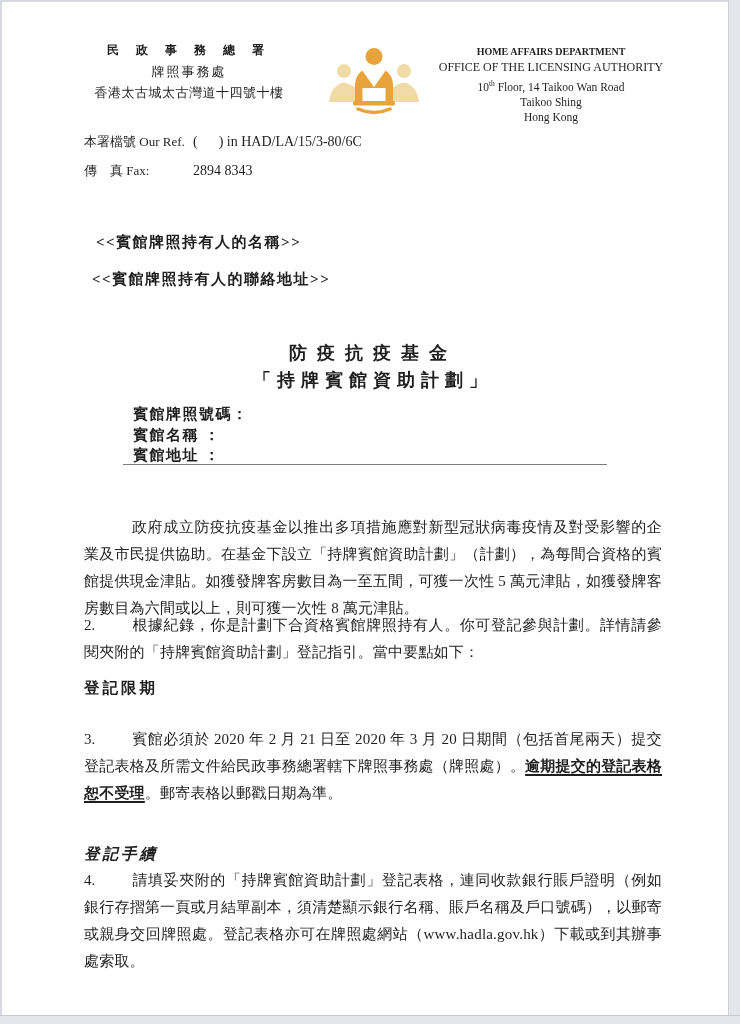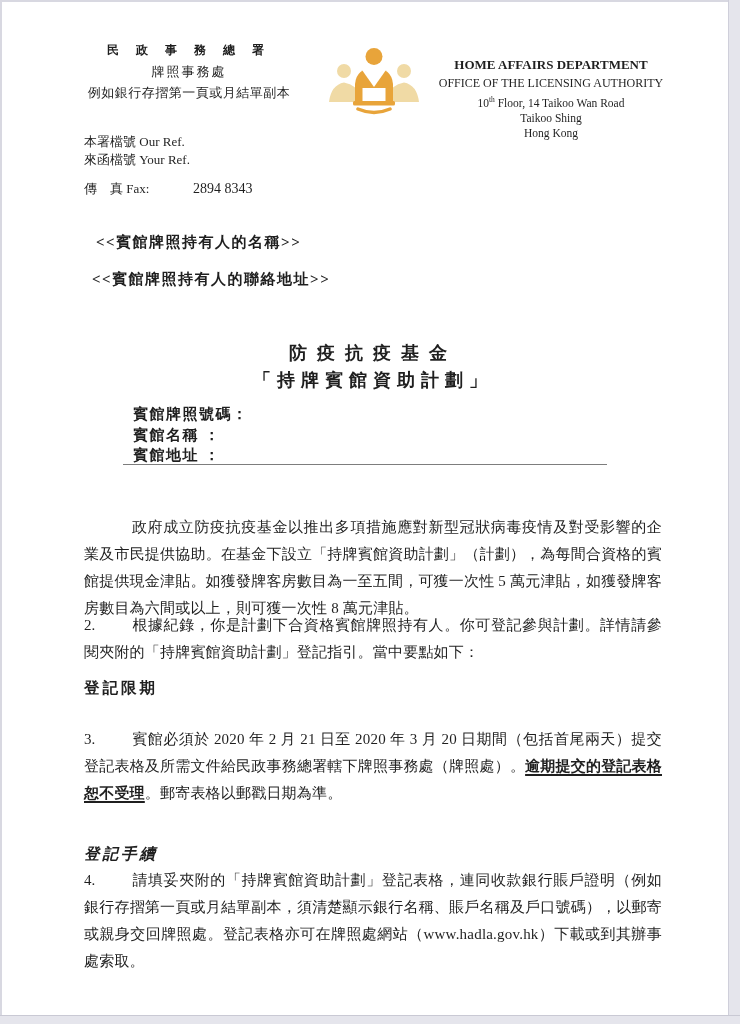--- a/index.html
+++ b/index.html
@@ -16,21 +16,21 @@
 
   
   .hdr-left  { position:absolute; left:82px;  top:42px; width:214px; text-align:center; }
   .dept-zh   { font-weight:bold; font-size:12px; letter-spacing:7px; white-space:nowrap; }
   .office-zh { font-size:13px; margin-top:4px; letter-spacing:2px; }
   .addr-zh   { font-size:13px; margin-top:3px; letter-spacing:0.5px; white-space:nowrap; }
 
   .logo-box  { position:absolute; left:328px; top:46px; width:92px; height:70px; }
 
   .hdr-right { position:absolute; left:436px; top:46px; width:230px; text-align:center; }
-  .dept-en   { font-weight:bold; font-size:13px; white-space:nowrap;margin-top:11px; }
+  .dept-en   { font-weight:bold; font-size:10px; white-space:nowrap; }
   .office-en { font-size:12px; margin-top:3px; white-space:nowrap; }
   .addr-en   { font-size:11.5px; margin-top:2px; line-height:13px; }
   .addr-en sup { font-size:7.5px; }
 
   
   .refs     { position:absolute; left:84px; top:133px; font-size:13px; }
   .ref-row  { display:flex; line-height:18px; align-items:baseline; }
   .ref-lab  { width:109px; flex:0 0 109px; }
   .ref-val  { font-size:14px; white-space:pre; }
   .refs-gap { height:11px; }
@@ -66,21 +66,21 @@
   .emph { font-weight:bold; text-decoration:underline; text-underline-offset:3px; text-decoration-thickness:1.5px; }
 </style>
 </head>
 <body>
 
 <div>
 
   <div class="hdr-left">
     <div class="dept-zh">民 政 事 務 總 署</div>
     <div class="office-zh">牌照事務處</div>
-    <div class="addr-zh">例如銀行存摺第一頁或月結單副本</div>
+    <div class="addr-zh">香港太古城太古灣道十四號十樓</div>
   </div>
 
   <div class="logo-box">
     <svg width="92" height="70" viewBox="0 0 92 70" xmlns="http://www.w3.org/2000/svg">
 
       <circle cx="16" cy="25" r="7" fill="var(--logo_side,#F0DAA5)"></circle>
       <path d="M 1 56 Q 3 39 16 36.5 Q 29 39 32.5 50 L 32.5 56 Z" fill="var(--logo_side,#F0DAA5)"></path>
 
       <circle cx="76" cy="25" r="7" fill="var(--logo_side,#F0DAA5)"></circle>
       <path d="M 59.5 56 L 59.5 50 Q 63 39 76 36.5 Q 89 39 91 56 Z" fill="var(--logo_side,#F0DAA5)"></path>
@@ -99,24 +99,21 @@
     <div class="dept-en">HOME AFFAIRS DEPARTMENT</div>
     <div class="office-en">OFFICE OF THE LICENSING AUTHORITY</div>
     <div class="addr-en"><span>10</span><sup>th</sup><span> Floor, 14 Taikoo Wan Road</span></div>
     <div class="addr-en">Taikoo Shing</div>
     <div class="addr-en">Hong Kong</div>
   </div>
 
   <div class="refs">
     <div class="ref-row">
       <span class="ref-lab"><span>本署檔號</span> <span>Our Ref.</span></span>
-    </div>
-    <div class="ref-row">
-      <span class="ref-lab"><span>來函檔號</span> <span>Your Ref.</span></span>
-      <span class="ref-val"></span>
+      <span class="ref-val">(      ) in HAD/LA/15/3-80/6C</span>
     </div>
     <div class="refs-gap"></div>
     <div class="ref-row">
       <span class="ref-lab"><span>傳　真</span> <span>Fax:</span></span>
       <span class="ref-val">2894 8343</span>
     </div>
   </div>
 
   <div class="addressee-name placeholder">&lt;&lt;賓館牌照持有人的名稱&gt;&gt;</div>
   <div class="addressee-address placeholder">&lt;&lt;賓館牌照持有人的聯絡地址&gt;&gt;</div>

